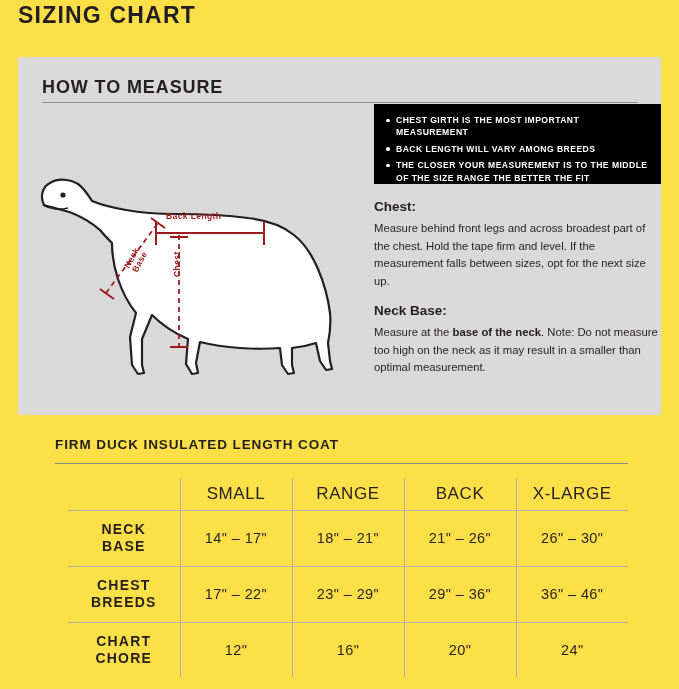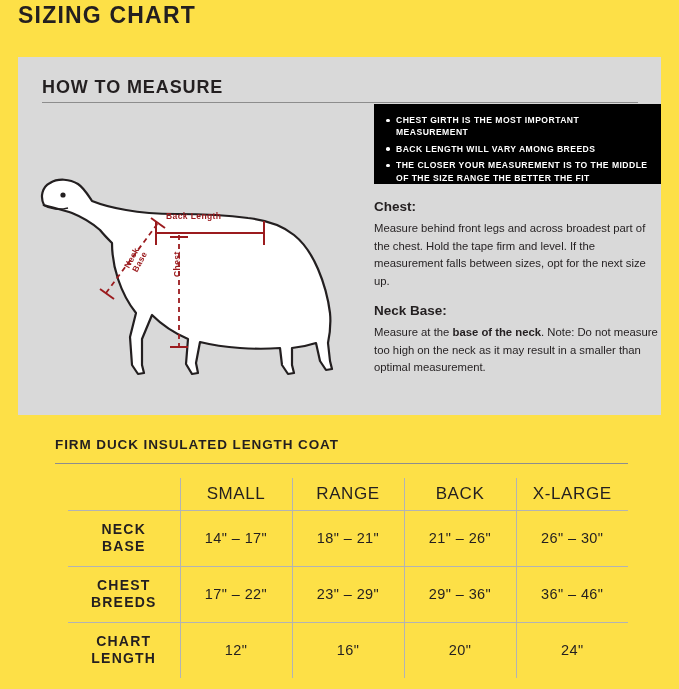--- a/index.html
+++ b/index.html
@@ -342,21 +342,21 @@
           <span>BREEDS</span>
         </th>
         <td>17" – 22"</td>
         <td>23" – 29"</td>
         <td>29" – 36"</td>
         <td>36" – 46"</td>
       </tr>
       <tr>
         <th>
           <span>CHART</span><br>
-          <span>LENGTH</span>
+          <span>CHORE</span>
         </th>
         <td>12"</td>
         <td>16"</td>
         <td>20"</td>
         <td>24"</td>
       </tr>
     </tbody>
   </table>
 
 </div>

